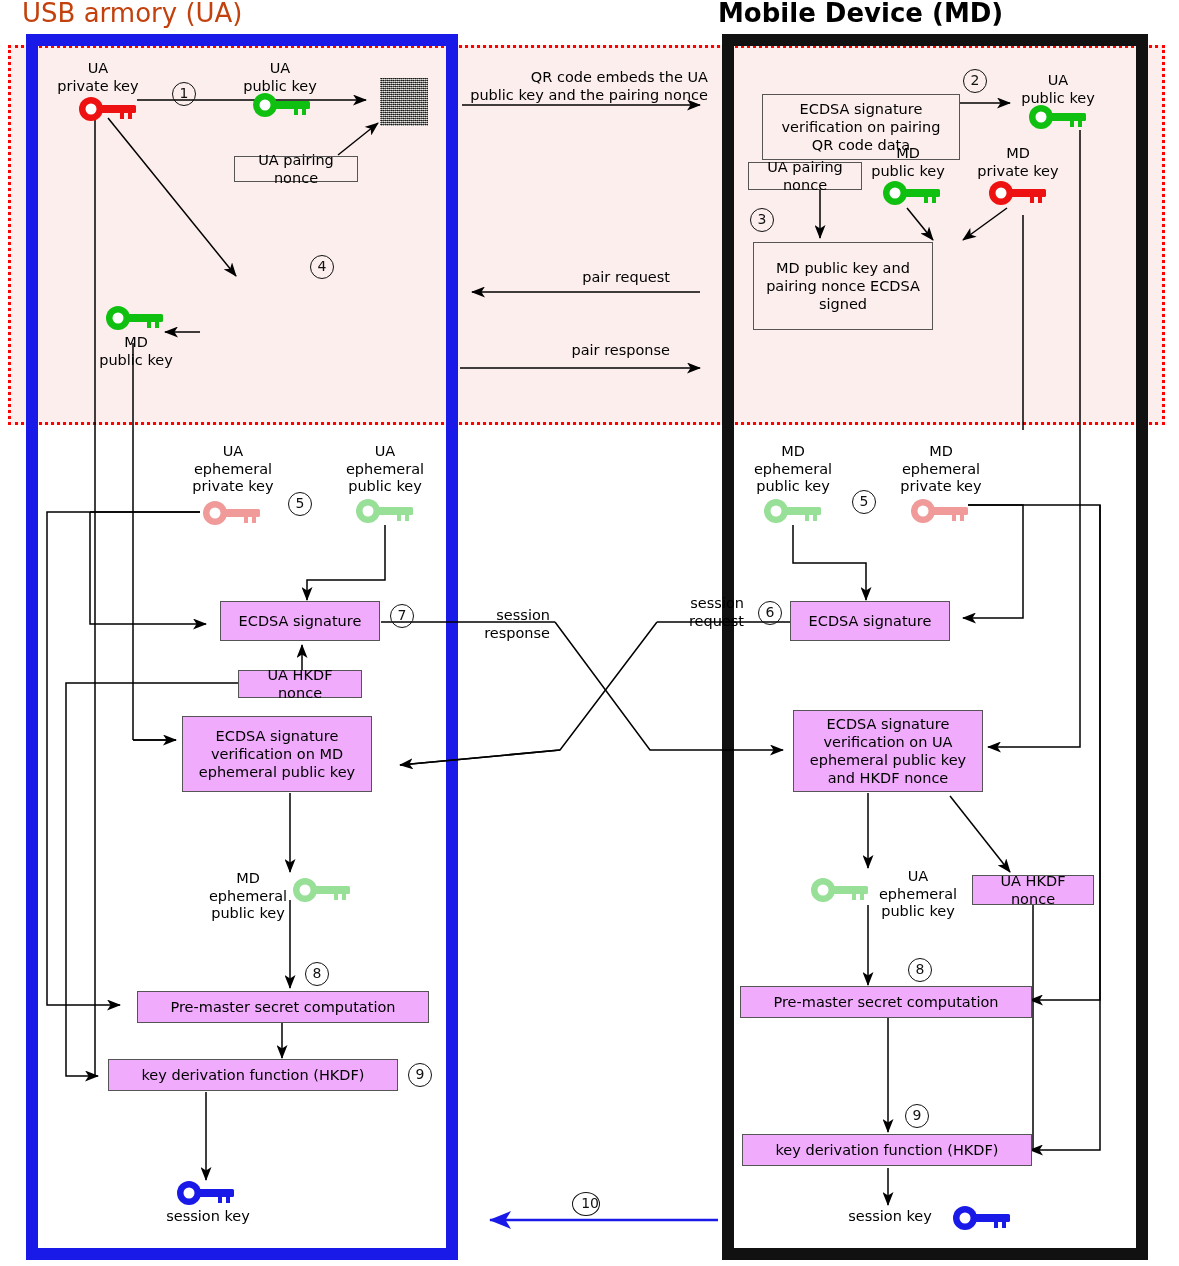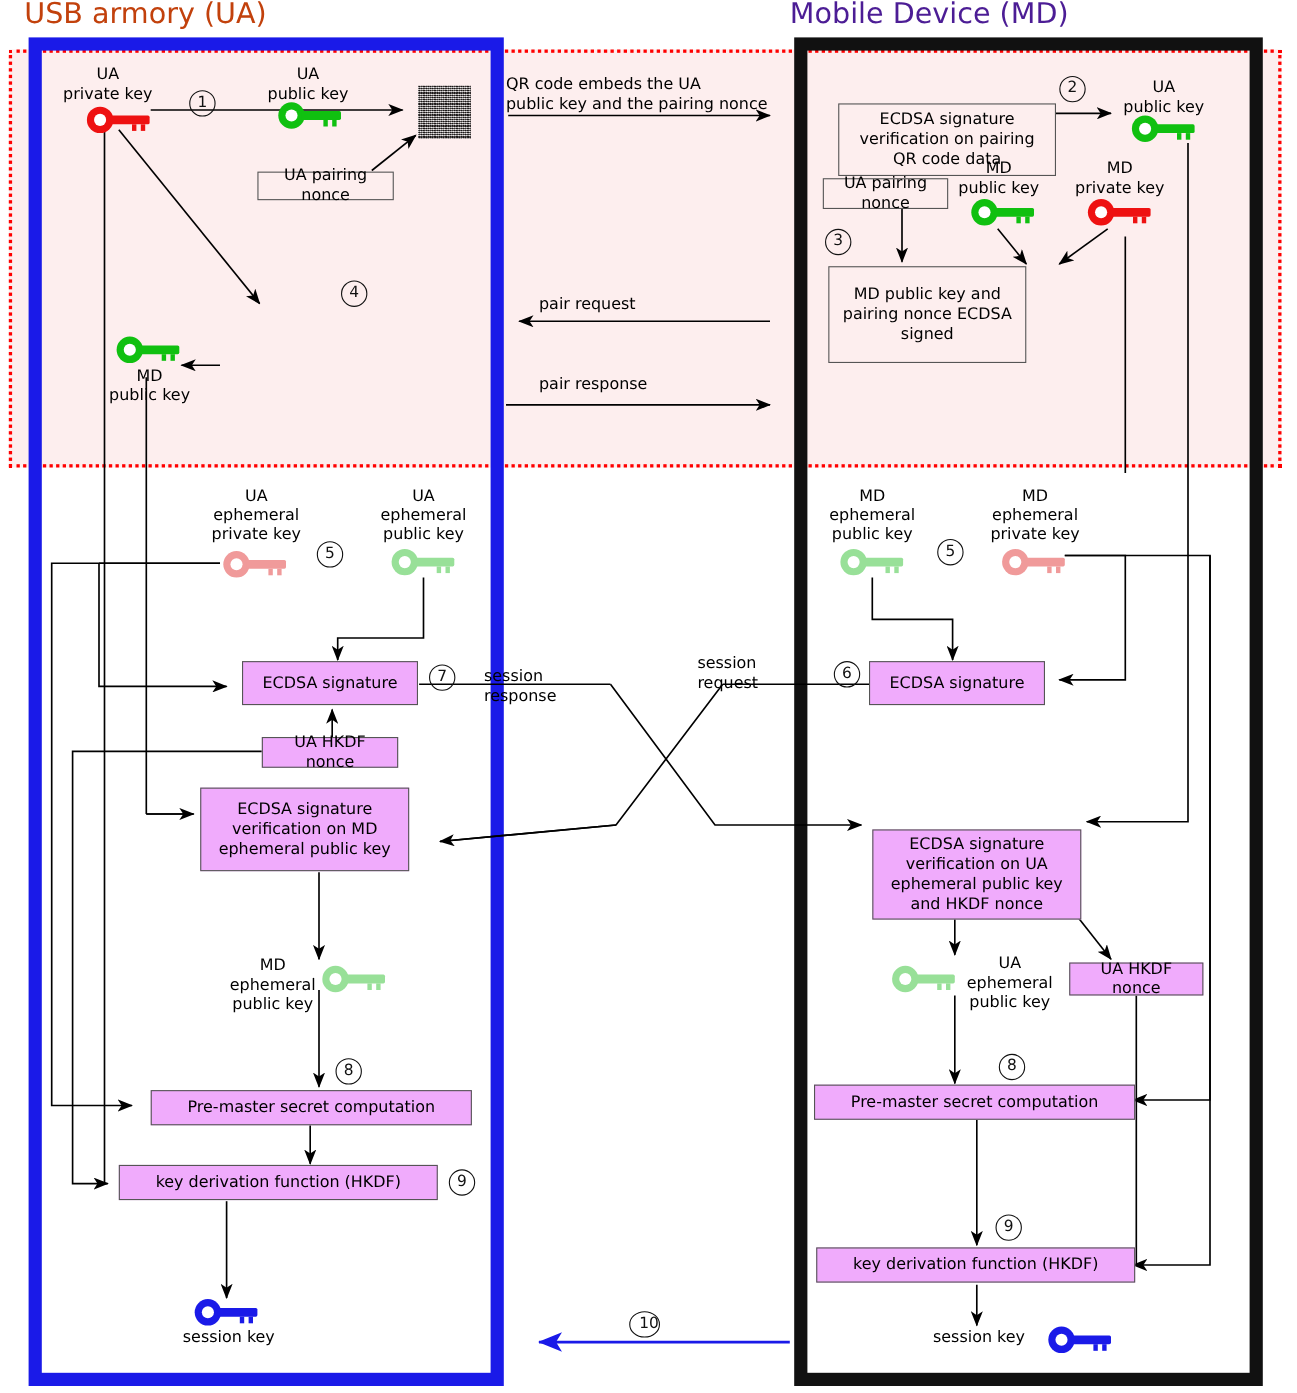--- a/index.html
+++ b/index.html
@@ -1,20 +1,20 @@
 <!DOCTYPE html>
 <html><head>
 <meta charset="utf-8">
 <style>
   html,body{margin:0;padding:0;background:#fff;}
   #stage{position:relative;width:1179px;height:1266px;background:#fff;
          font-family:"DejaVu Sans","Liberation Sans",sans-serif;overflow:hidden;}
   .ttl{position:absolute;font-size:26px;line-height:1;white-space:nowrap;}
   #ua-title{left:22px;top:0px;color:#c2410c;}
-  #md-title{left:718px;top:0px;color:#4c1d95;}
+  #md-title{left:718px;top:0px;color:#000000;font-weight:bold;}
 
   
   #ua-frame{position:absolute;left:26px;top:34px;width:432px;height:1226px;
             border:12px solid #1a1ae8;box-sizing:border-box;background:transparent;}
   #md-frame{position:absolute;left:722px;top:34px;width:426px;height:1226px;
             border:12px solid #111111;box-sizing:border-box;background:transparent;}
 
   
   #pair-zone{position:absolute;left:8px;top:45px;width:1157px;height:380px;
              border:3px dotted #f00;box-sizing:border-box;background:#fdeeee;}
@@ -23,21 +23,21 @@
 
   .box{position:absolute;box-sizing:border-box;background:#f0abfc;
        border:1.6px solid #555;display:flex;align-items:center;justify-content:center;
        text-align:center;font-size:14.5px;line-height:1.25;color:#000;padding:3px 6px;}
   .box.onpink{background:#fdeeee;}
   .lbl{position:absolute;font-size:14.5px;line-height:1.22;text-align:center;color:#000;
        white-space:pre-line;}
   .step{position:absolute;width:22px;height:22px;border:1.4px solid #111;border-radius:50%;
         font-size:14px;line-height:20px;text-align:center;color:#111;background:transparent;}
   .step.w{width:26px;text-align:right;}
-  .msg{position:absolute;font-size:14.5px;line-height:1.25;text-align:left;color:#000;white-space:pre-line;}
+  .msg{position:absolute;font-size:14.5px;line-height:1.25;text-align:right;color:#000;white-space:pre-line;}
   .qr{position:absolute;width:48px;height:48px;
       background-color:#8a7676;
       background-image:
         repeating-linear-gradient(0deg,rgba(255,255,255,.55) 0 1px,rgba(0,0,0,.5) 1px 2px),
         repeating-linear-gradient(90deg,rgba(255,255,255,.5) 0 1px,rgba(0,0,0,.45) 1px 2px),
         repeating-linear-gradient(37deg,rgba(255,255,255,.35) 0 1px,rgba(0,0,0,.3) 1px 3px);}
   .key{position:absolute;}
 </style>
 </head>
 <body>
@@ -326,21 +326,21 @@
         <circle cx="13" cy="13" r="5.5" fill="#fff"></circle>
       <rect x="22" y="9" width="36" height="8" rx="1.5"></rect>
         <rect x="42" y="17" width="4" height="6"></rect>
         <rect x="50" y="17" width="4" height="6"></rect>
       </g>
   </svg>
 
   <div class="step" style="left:758px;top:601px;">6</div>
   <div class="box" style="left:790px;top:601px;width:160px;height:40px;">ECDSA signature</div>
 
-  <div class="box" style="left:793px;top:710px;width:190px;height:82px;margin-top:44px;">ECDSA signature
+  <div class="box" style="left:793px;top:710px;width:190px;height:82px;">ECDSA signature
 verification on UA
 ephemeral public key
 and HKDF nonce</div>
 
   <svg class="key" style="left:810px;top:877px;" width="62" height="26" viewBox="0 0 62 26">
     <g fill="#98e098">
         <circle cx="13" cy="13" r="12"></circle>
         <circle cx="13" cy="13" r="5.5" fill="#fff"></circle>
       <rect x="22" y="9" width="36" height="8" rx="1.5"></rect>
         <rect x="42" y="17" width="4" height="6"></rect>

